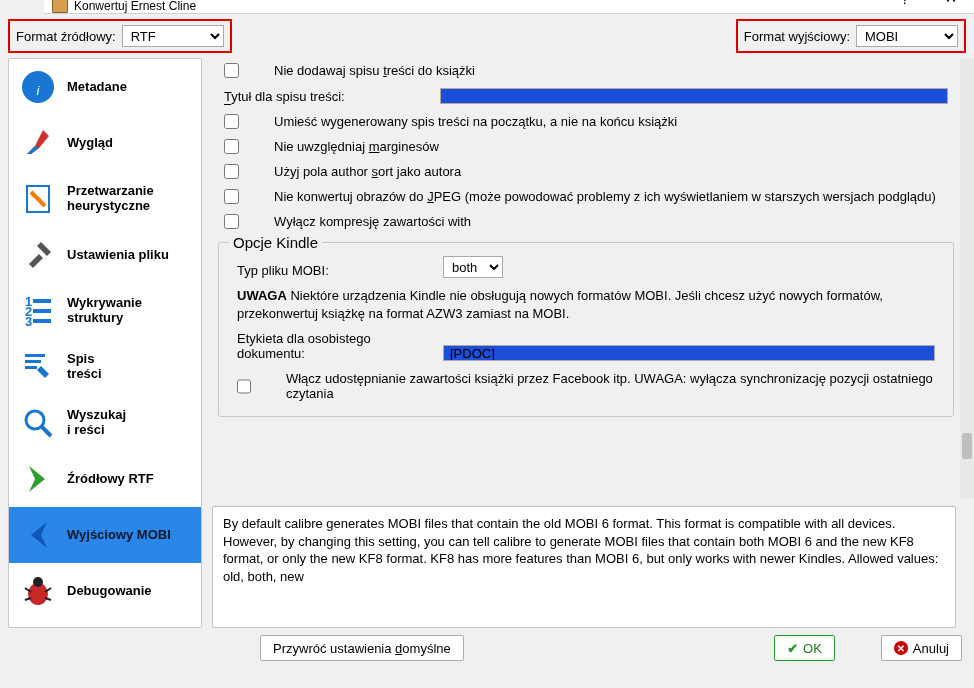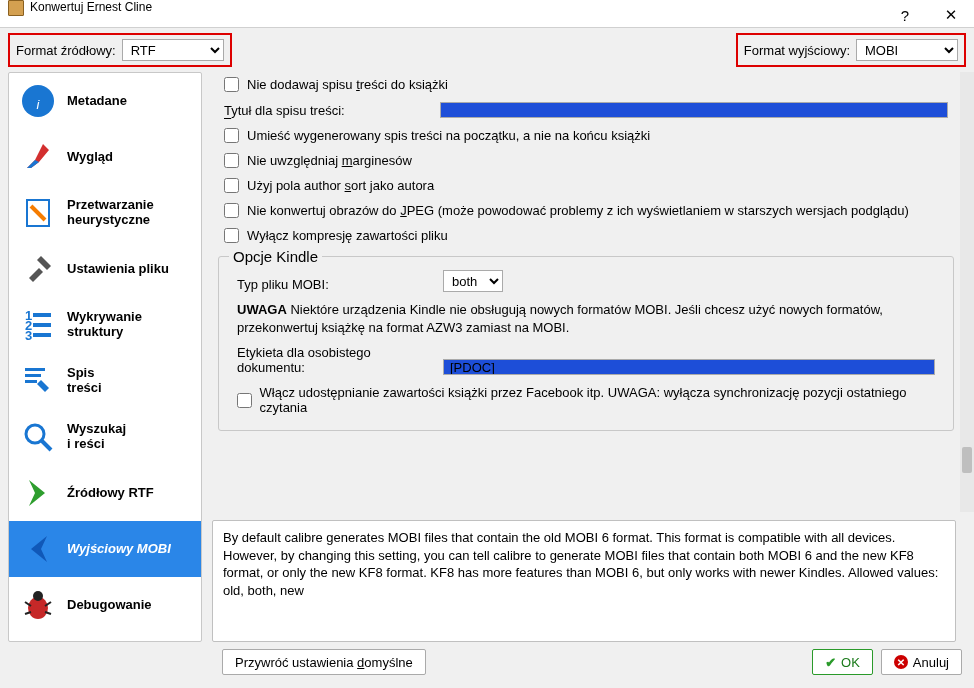--- a/index.html
+++ b/index.html
@@ -1,56 +1,56 @@
 <!DOCTYPE html>
 <html><head>
 <meta charset="utf-8">
 <style>
 * { box-sizing: border-box; margin: 0; padding: 0; font-family: "Segoe UI", Tahoma, sans-serif; font-size: 13px; }
 body { width: 974px; height: 688px; background: #f0f0f0; overflow: hidden; }
 
-.titlebar { height: 28px; background: #fff; border-bottom: 1px solid #d0d0d0; display: flex; align-items: flex-start; padding: 0 0 0 8px; }
+.titlebar { height: 14px; background: #fff; border-bottom: 1px solid #d0d0d0; display: flex; align-items: flex-end; padding: 0 0 0 8px; margin-left: 44px; }
 .titlebar .bookicon { width: 16px; height: 16px; background: #d4a050; border: 1px solid #8a6020; margin-right: 6px; border-radius: 1px; }
 .titlebar .title { flex: 1; font-size: 12px; }
 .titlebar .winbtn { width: 46px; height: 30px; display: flex; align-items: center; justify-content: center; font-size: 15px; color: #000; }
 
 .formatbar { height: 44px; display: flex; align-items: center; padding: 0 8px; }
 .formatbox { display: flex; align-items: center; gap: 6px; border: 2px solid #d00; padding: 4px 6px; background: #f0f0f0; }
 .formatbox label { font-size: 13px; }
 .formatbox select { height: 22px; width: 102px; border: 1px solid #aaa; background: #fff; font-size: 13px; padding: 0 4px; }
 .formatbar .spacer { flex: 1; }
 
 .mainrow { display: flex; height: 570px; }
 
 .sidebar { width: 194px; background: #fff; border: 1px solid #c8c8c8; margin: 0 0 0 8px; overflow-y: auto; border-radius: 2px; }
 .sideitem { display: flex; align-items: center; gap: 10px; padding: 8px 10px; min-height: 56px; cursor: pointer; }
-.sideitem.active { background: #2a86e8; color: #ffffff; font-style: italic; }
+.sideitem.active { background: #2a86e8; color: #0f172a; }
 .sideitem .sicon { width: 38px; height: 38px; flex-shrink: 0; display: flex; align-items: center; justify-content: center; }
 .sideitem .slabel { font-weight: 600; font-size: 13px; line-height: 1.15; }
 
 .content { flex: 1; padding: 0 10px 0 10px; display: flex; flex-direction: column; position: relative; }
 .scrollarea { flex: 1; overflow-y: auto; padding-right: 4px; }
 .chkrow { display: flex; align-items: center; gap: 8px; padding: 5px 12px; }
 .chkrow input[type=checkbox] { width: 15px; height: 15px; }
-.chkrow label { font-size: 13px; }
+.chkrow label { font-size: 13px; margin-left: 27px; }
 .fieldrow { display: flex; align-items: flex-end; gap: 16px; padding: 5px 12px; }
 .fieldrow .flabel { width: 200px; text-decoration: underline dotted; text-underline-position: under; }
 .fieldrow .flabel.nolbl { text-decoration: none; }
 .fieldrow input[type=text] { flex: 1; height: 16px; border: 1px solid #aaa; padding: 0 6px; background: #1d4ed8; font-size: 13px; }
 .fieldrow select { height: 22px; width: 62px; border: 1px solid #aaa; background: #fff; padding: 0 4px; font-size: 13px; }
 
 .groupbox { border: 1px solid #c8c8c8; border-radius: 3px; margin: 8px 6px 6px 6px; padding: 8px 6px 10px 6px; position: relative; }
 .groupbox .gtitle { position: absolute; top: -9px; left: 10px; background: #f0f0f0; padding: 0 4px; font-size: 15px; }
 .warning { padding: 4px 12px; font-size: 13px; line-height: 1.35; }
 .warning b { font-weight: 700; }
 
 .helpbox { border: 1px solid #c0c0c0; background: #fff; margin: 6px 8px 0 0; height: 122px; padding: 8px 10px; font-size: 13px; line-height: 1.35; border-radius: 2px; }
 
 .footer { height: 40px; display: flex; align-items: center; padding: 4px 12px; gap: 8px; }
-.btn { height: 26px; border: 1px solid #aaa; background: #fff; padding: 0 12px; display: inline-flex; align-items: center; gap: 5px; border-radius: 2px; font-size: 13px; cursor: pointer; }
+.btn { height: 26px; border: 1px solid #aaa; background: #fff; padding: 0 12px; display: inline-flex; align-items: center; gap: 5px; border-radius: 2px; font-size: 13px; cursor: pointer; margin-left: 38px; }
 .btn.ok { border-color: #2a9a2a; color: #1a7a1a; }
 .btn .okmark { color: #2a9a2a; font-weight: 700; }
 .btn .xmark { width: 14px; height: 14px; border-radius: 50%; background: #c00; color: #fff; display: inline-flex; align-items: center; justify-content: center; font-size: 10px; font-weight: 700; }
 .footer .fspacer { flex: 1; }
 
 .scrollbaredge { position: absolute; right: 0; top: 0; bottom: 130px; width: 14px; background: #e8e8e8; }
 .scrollbaredge .thumb { position: absolute; left: 2px; right: 2px; top: 375px; height: 26px; background: #bfbfbf; border-radius: 2px; }
 </style>
 </head>
 <body>
@@ -204,21 +204,21 @@
       <div class="chkrow">
         <input type="checkbox" style="">
         <label>Użyj pola author <u>s</u>ort jako autora</label>
       </div>
       <div class="chkrow">
         <input type="checkbox" style="">
         <label>Nie konwertuj obrazów do <u>J</u>PEG (może powodować problemy z ich wyświetlaniem w starszych wersjach podglądu)</label>
       </div>
       <div class="chkrow">
         <input type="checkbox" style="">
-        <label>Wyłącz kompresję zawartości pliku</label>
+        <label>Wyłącz kompresję zawartości with</label>
       </div>
 
       <div class="groupbox">
         <div class="gtitle">Opcje Kindle</div>
         <div class="fieldrow">
           <div class="flabel nolbl" style="width:190px">Typ pliku MOBI:</div>
           <select style="width:60px">
             <option>both</option>
           </select>
         </div>

